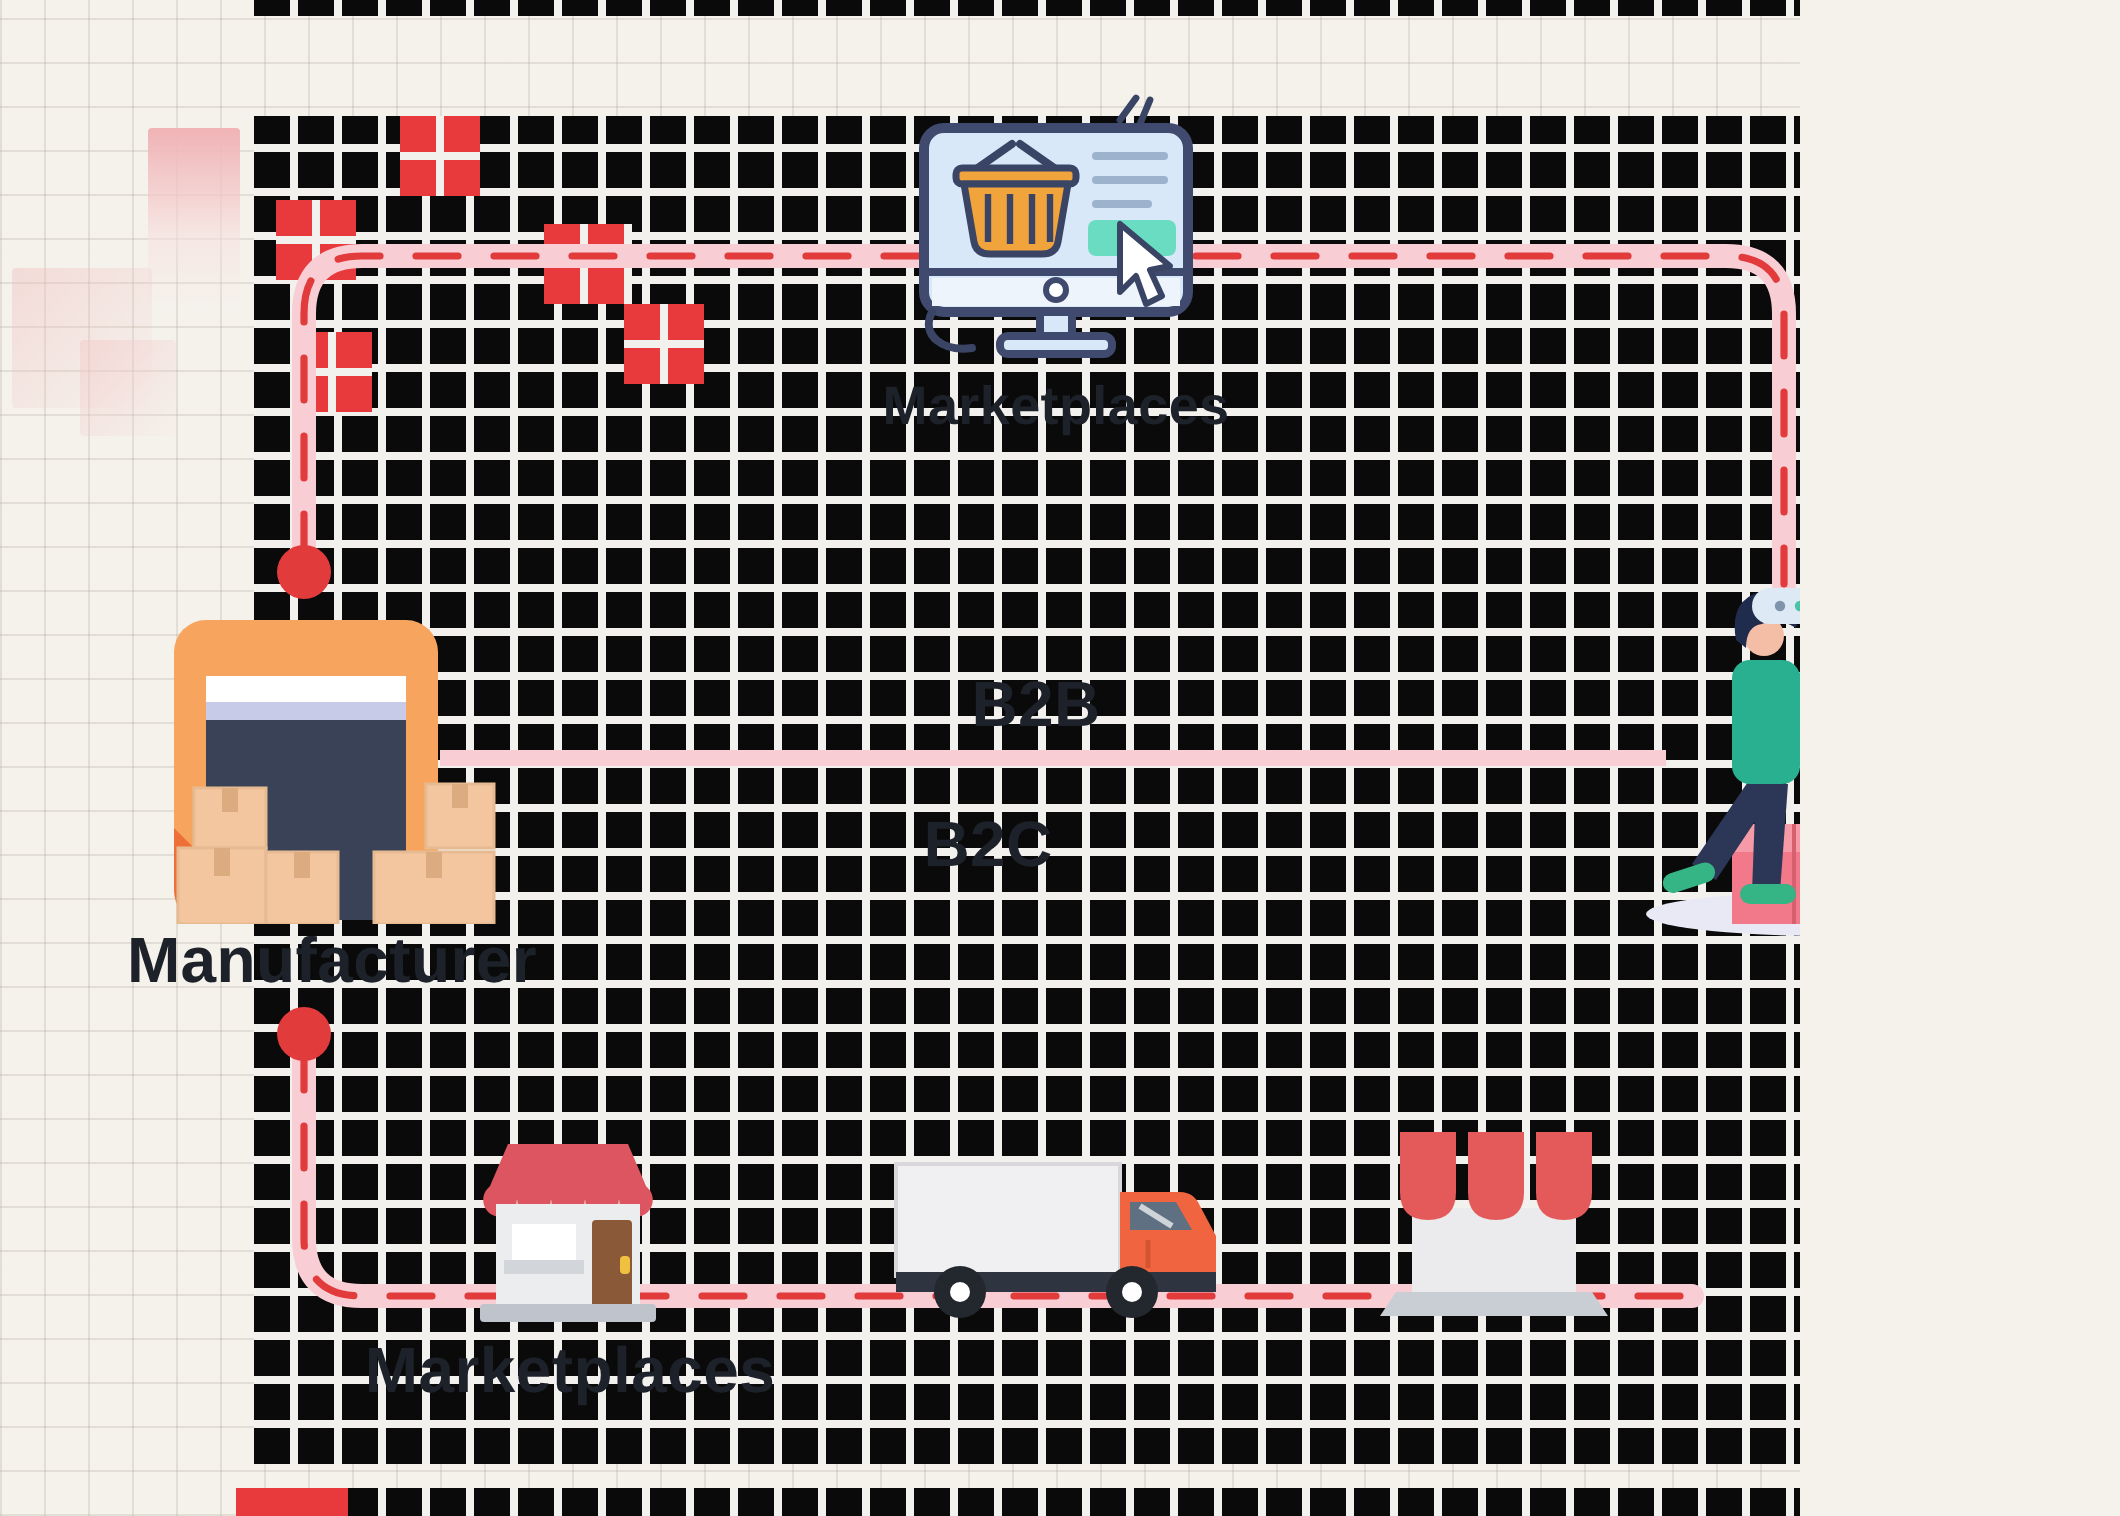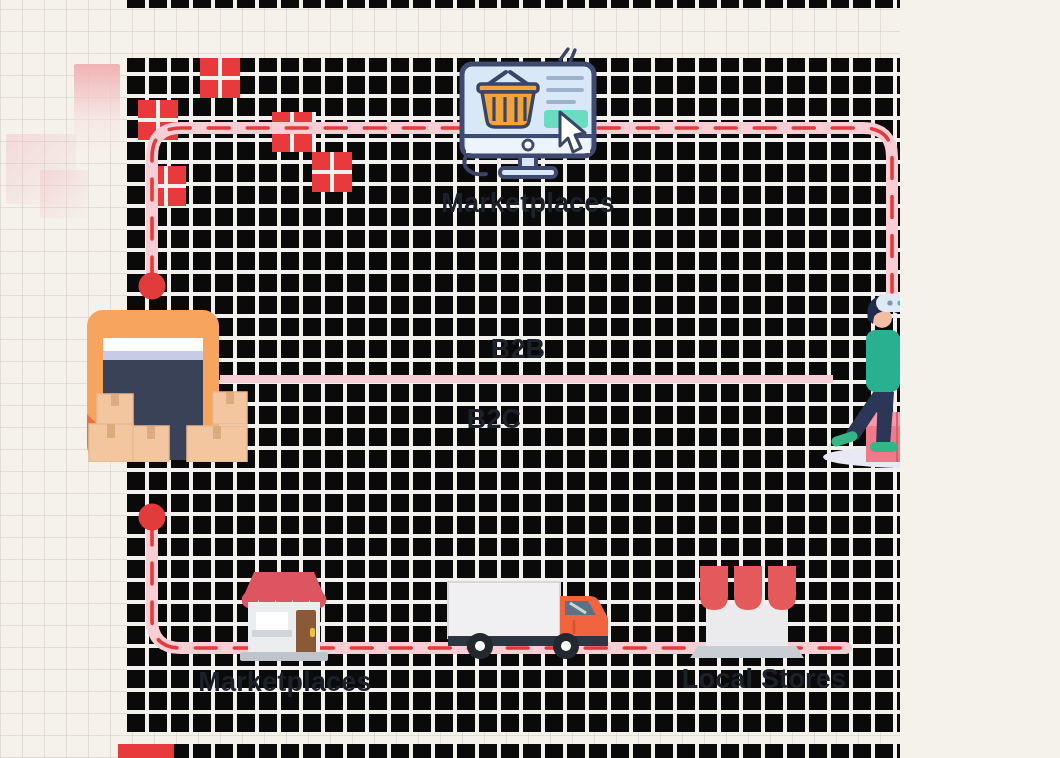--- a/index.html
+++ b/index.html
@@ -34,21 +34,21 @@
   .fade-sq{border-radius:2px;}
   .lbl{
     position:absolute;
     transform:translateX(-50%);
     font-weight:700;
     color:#1d212a;
     white-space:nowrap;
     letter-spacing:.2px;
   }
   .lbl-lg{font-size:27px;}
-  .lbl-md{font-size:27px;}
+  .lbl-md{font-size:32px;}
   svg{display:block;}
 </style>
 </head>
 <body>
 
 <div class="canvas">
 
   <div class="abs checker" style="left:127px;top:0;width:836px;height:8px;"></div>
   <div class="abs checker" style="left:127px;top:58px;width:836px;height:674px;"></div>
   <div class="abs checker" style="left:127px;top:744px;width:836px;height:14px;"></div>
@@ -208,18 +208,18 @@
     <rect x="16" y="46" width="82" height="42" fill="#ebebed"></rect>
     <g fill="#e45a5a">
       <path d="M10,8 H38 V38 Q38,52 24,52 Q10,52 10,38 Z"></path>
       <path d="M44,8 H72 V38 Q72,52 58,52 Q44,52 44,38 Z"></path>
       <path d="M78,8 H106 V38 Q106,52 92,52 Q78,52 78,38 Z"></path>
     </g>
     <polygon points="8,88 106,88 114,100 0,100" fill="#c9cdd4"></polygon>
   </svg>
 
   <div class="lbl lbl-lg" style="left:528px;top:188px;">Marketplaces</div>
+  <div class="lbl lbl-md" style="left:166px;top:462px;">Manufacturer</div>
   <div class="lbl lbl-md" style="left:518px;top:334px;">B2B</div>
   <div class="lbl lbl-md" style="left:494px;top:404px;">B2C</div>
   <div class="lbl lbl-md" style="left:285px;top:667px;">Marketplaces</div>
-  <div class="lbl lbl-md" style="left:764px;top:664px;">Local Stores</div>
 
 </div>
 
 </body></html>

